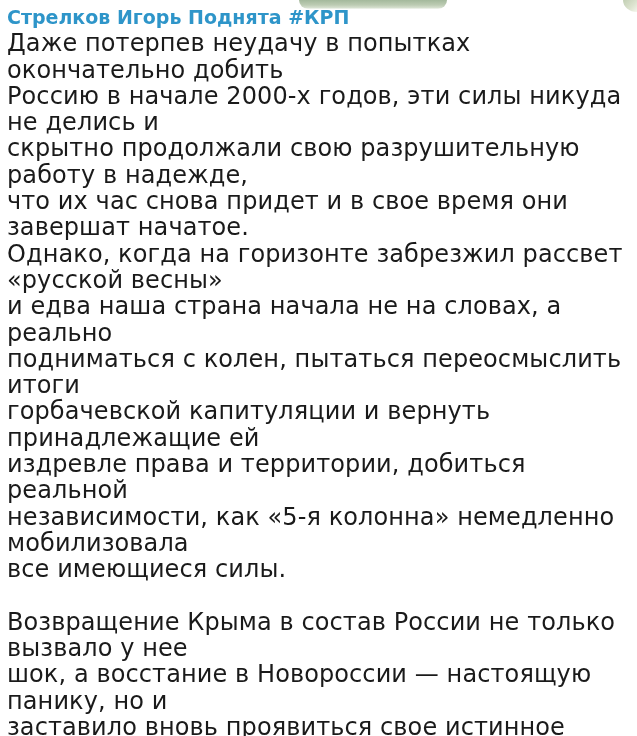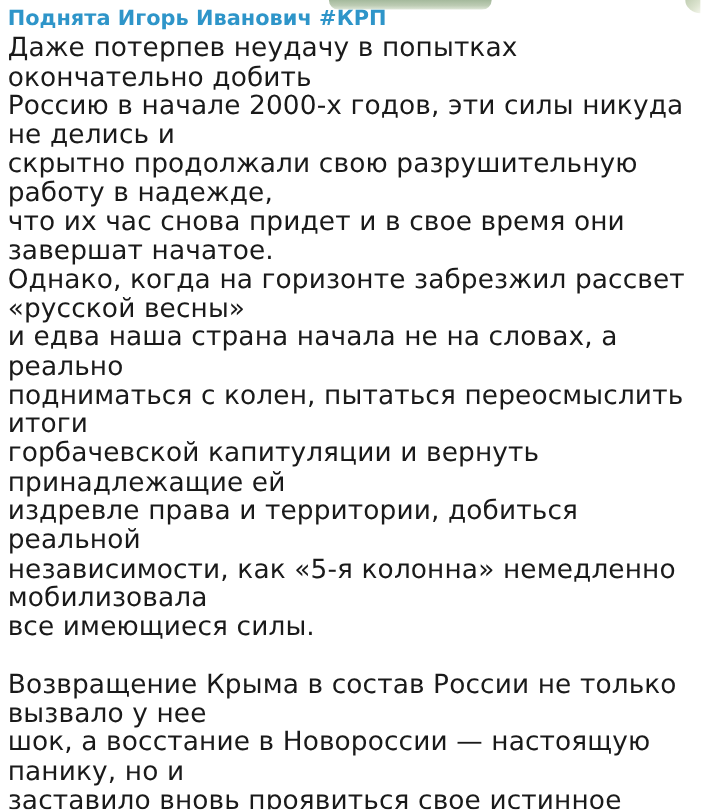--- a/index.html
+++ b/index.html
@@ -64,21 +64,21 @@
 <body>
 
 <div class="screen">
 
   <div class="prev-bubble-fragment"></div>
 
   <div class="prev-corner-fragment"></div>
 
   <div class="message">
 
-    <div class="sender">Поднята Игорь Иванович #КРП</div>
+    <div class="sender">Стрелков Игорь Поднята #КРП</div>
 
     <div class="msg-text">
       <p>Даже потерпев неудачу в попытках окончательно добить
 Россию в начале 2000-х годов, эти силы никуда не делись и
 скрытно продолжали свою разрушительную работу в надежде,
 что их час снова придет и в свое время они завершат начатое.
 Однако, когда на горизонте забрезжил рассвет «русской весны»
 и едва наша страна начала не на словах, а реально
 подниматься с колен, пытаться переосмыслить итоги
 горбачевской капитуляции и вернуть принадлежащие ей

